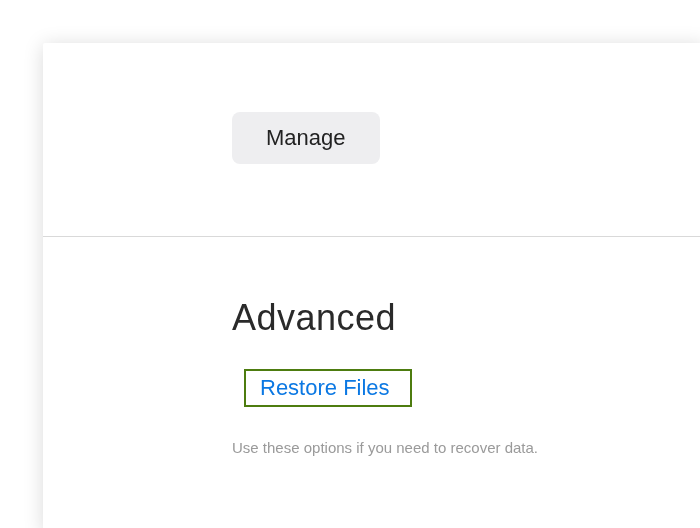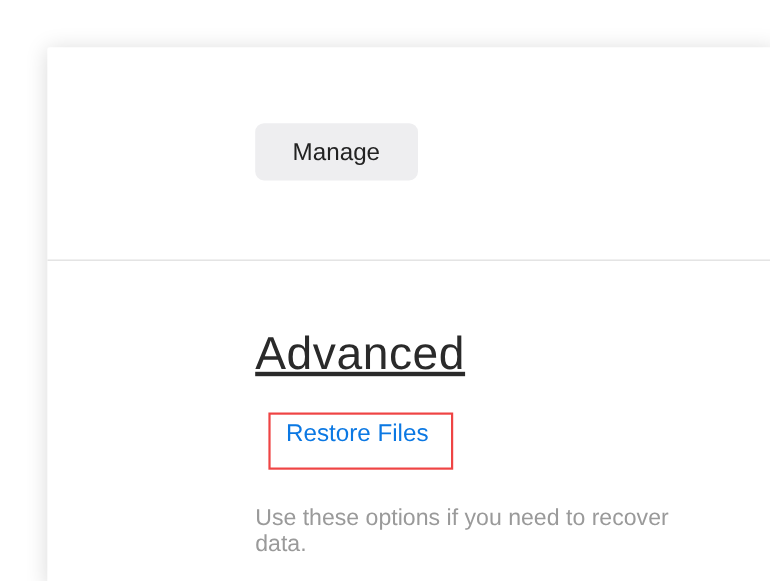--- a/index.html
+++ b/index.html
@@ -39,49 +39,48 @@
     }
     .divider {
       border: none;
       border-top: 1px solid #d9d9d9;
       margin: 0;
     }
     .advanced-section {
       padding: 36px 40px 40px 165px;
     }
     .advanced-heading {
-      font-size: 42px;
+      font-size: 36px;
       font-weight: 400;
       color: #2a2a2a;
       letter-spacing: 0.5px;
       margin-bottom: 18px;
-      text-decoration: underline;
     }
     .link-list {
       display: flex;
       flex-direction: column;
       align-items: flex-start;
       gap: 6px;
       margin-bottom: 20px;
     }
     .link {
       color: #0b78e3;
       font-size: 22px;
       text-decoration: none;
       cursor: pointer;
       line-height: 1.45;
     }
     .highlight {
-      border: 2px solid #ef4444;
-      padding: 1px 8px 15px 2px;
+      border: 2px solid #4d7c0f;
+      padding: 1px 8px 1px 2px;
       display: inline-block;
     }
     .note {
       color: #9a9a9a;
-      font-size: 21px;
+      font-size: 15px;
     }
   </style>
 </head>
 <body>
 
 <div class="panel">
 
   <div class="top-section">
     <button class="manage-btn">Manage</button>
   </div>

